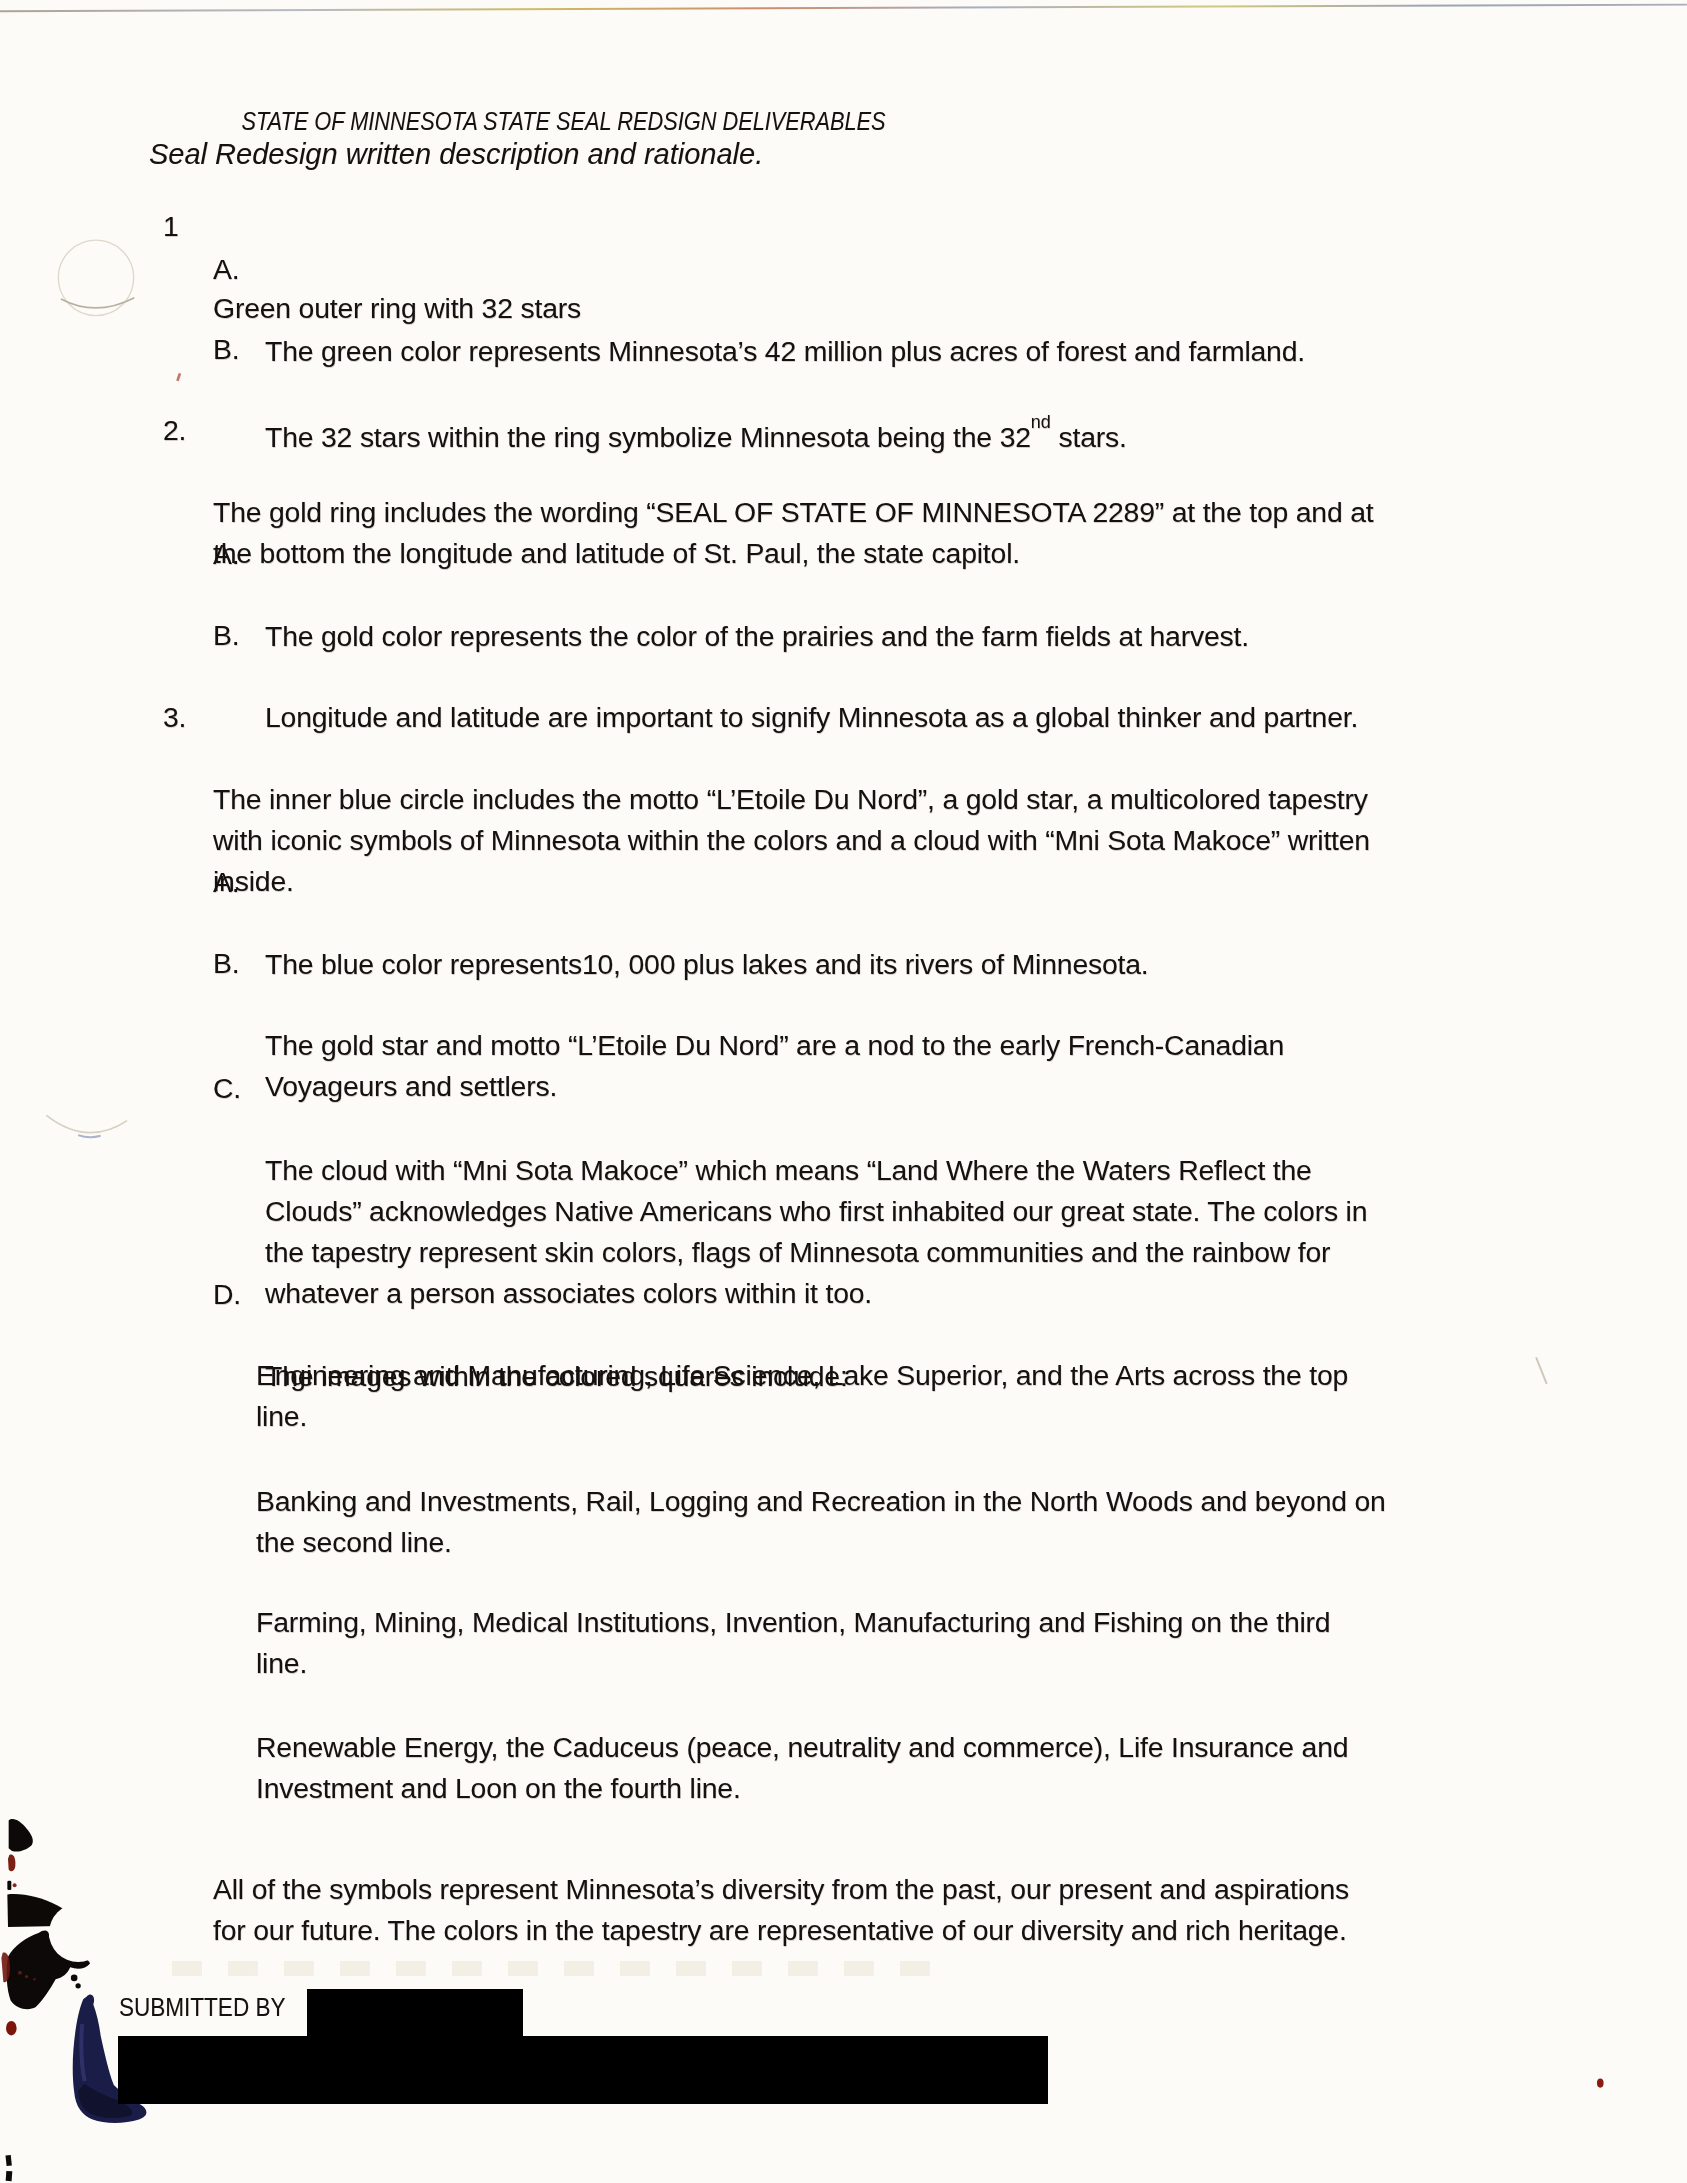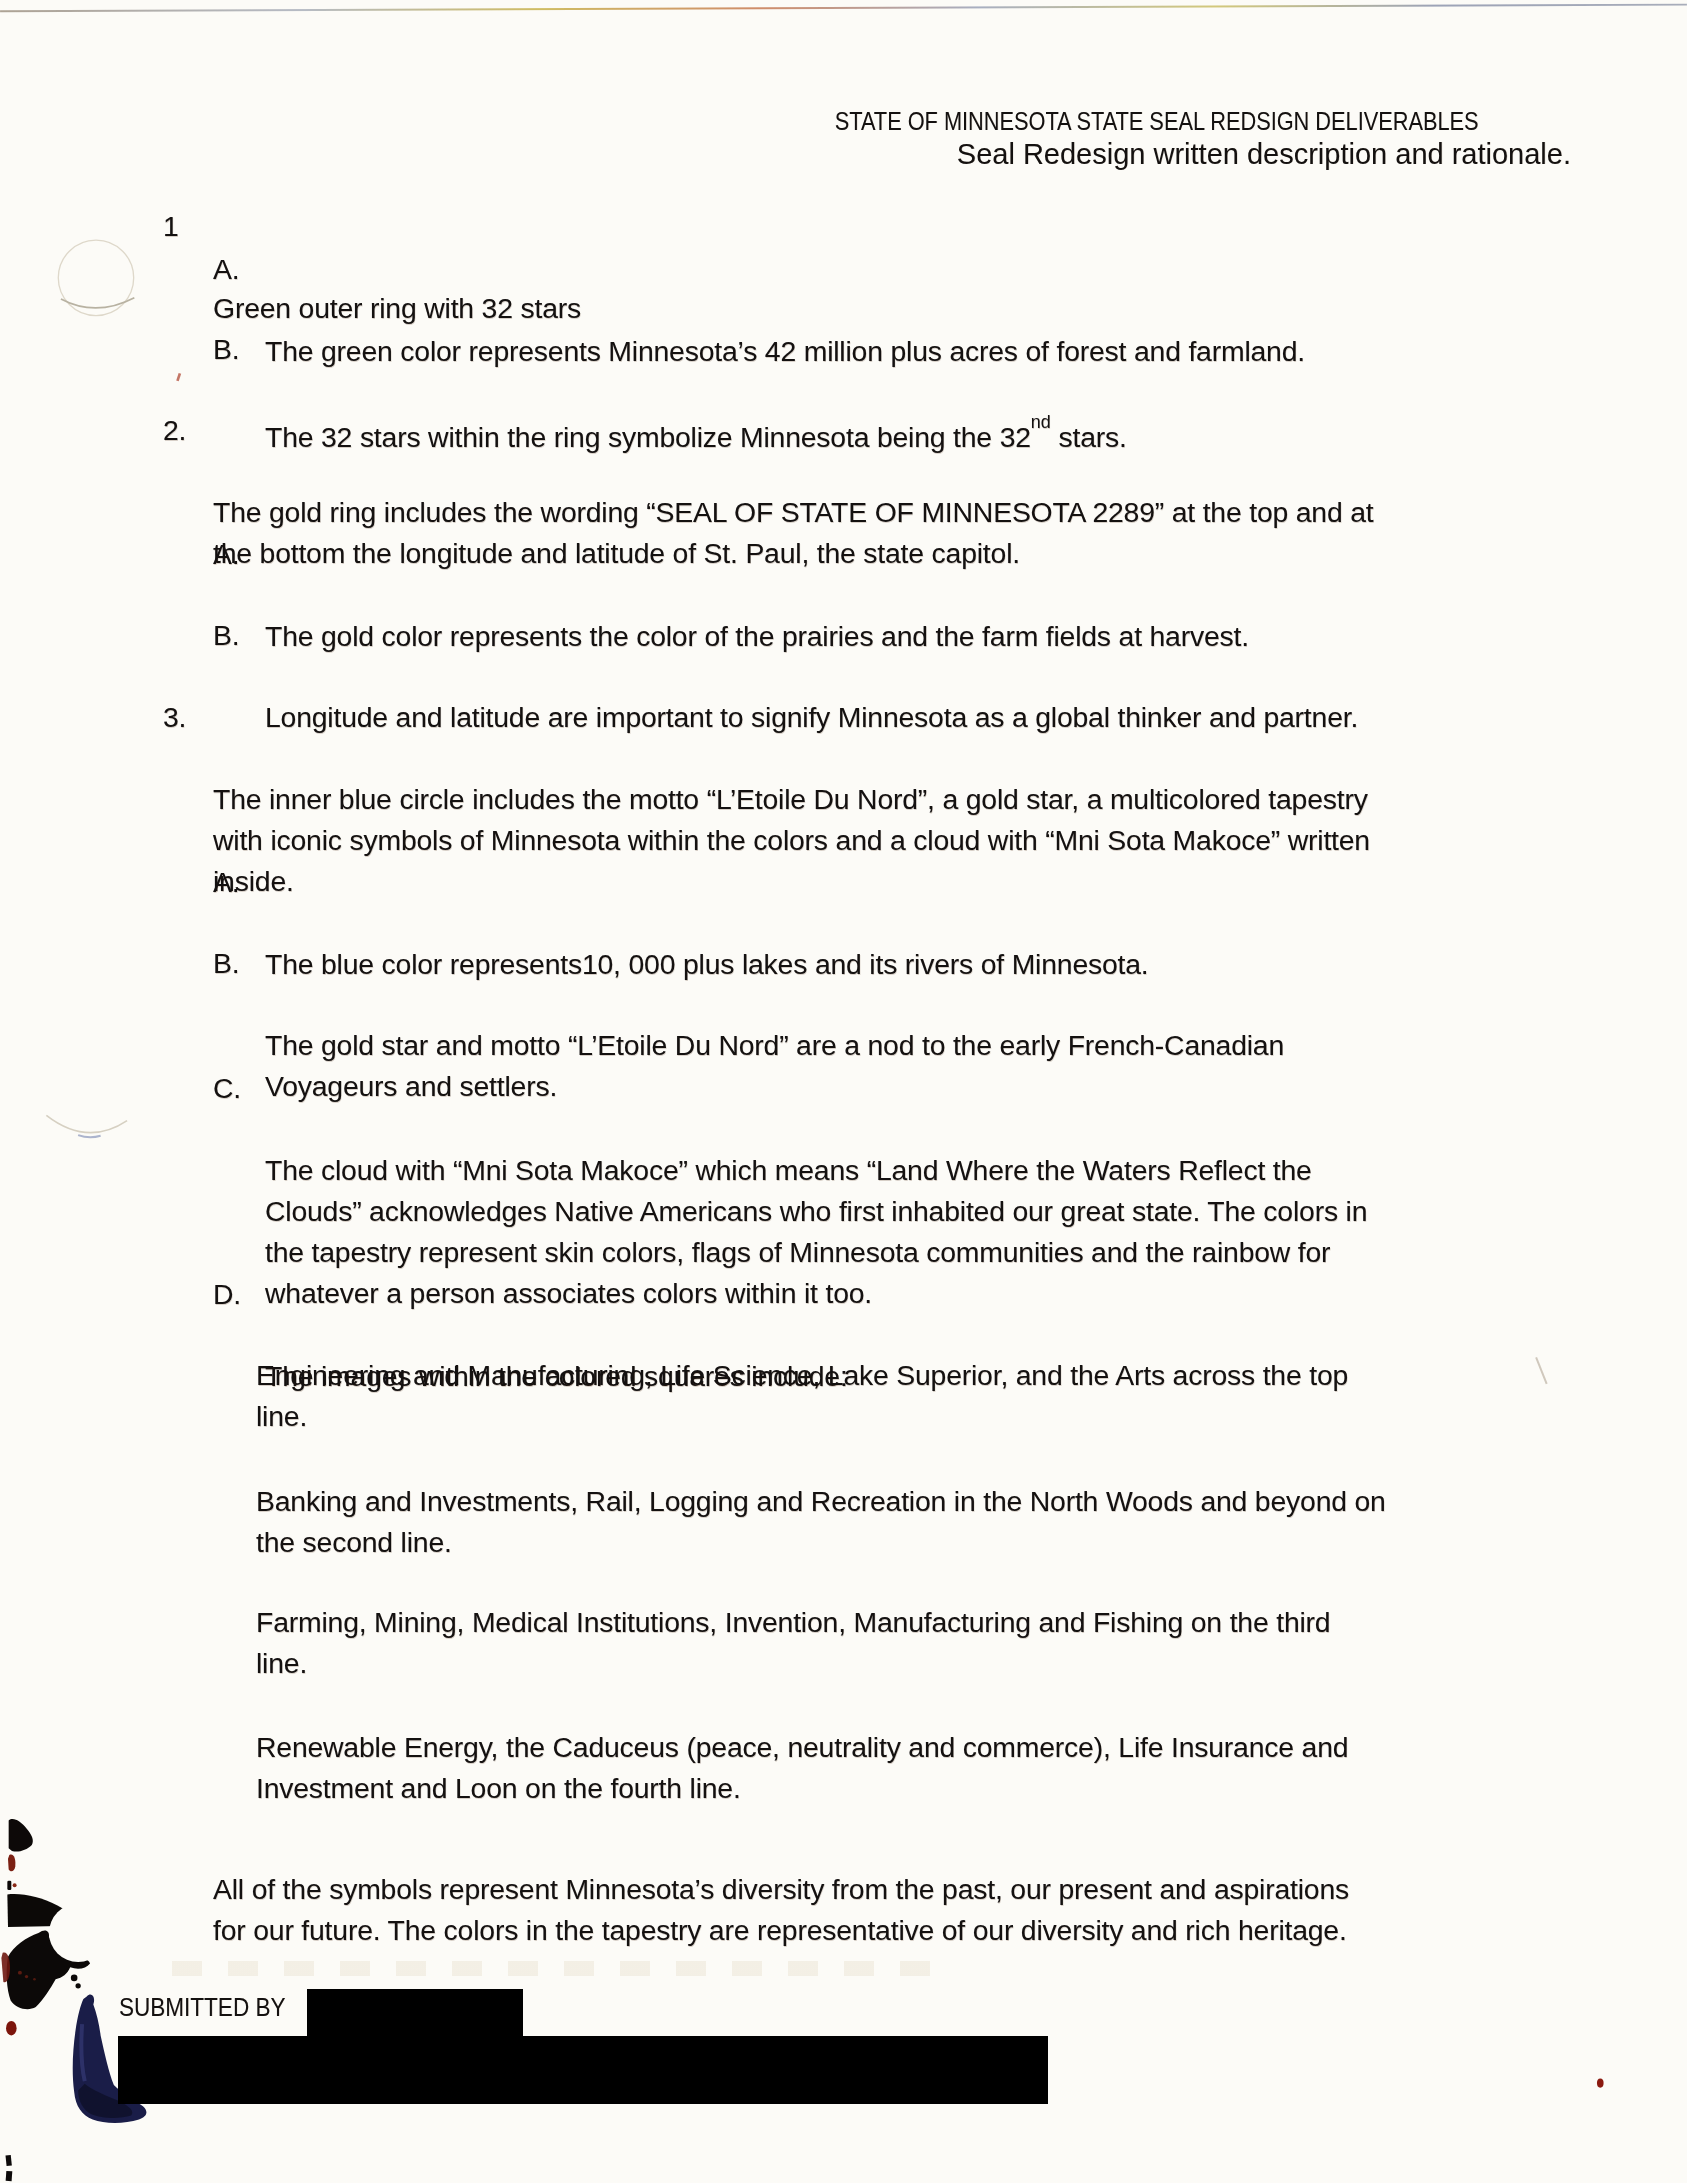--- a/index.html
+++ b/index.html
@@ -15,22 +15,23 @@
   .artifacts {
     position: absolute;
     left: 0; top: 0;
     width: 1687px; height: 2183px;
     pointer-events: none;
   }
   .doc-title {
     position: absolute;
     left: 149px; top: 106px;
     width: 1422px;
-    text-align: right;
+    text-align: left;
     z-index: 2;
+    font-style: italic;
   }
   .title-line1 {
     font-size: 25px;
     line-height: 30px;
     transform: scaleX(0.87);
     transform-origin: center;
     text-shadow: 0.4px 0.4px 0 rgba(70,35,10,0.22);
   }
   .title-line2 {
     font-size: 29px;

